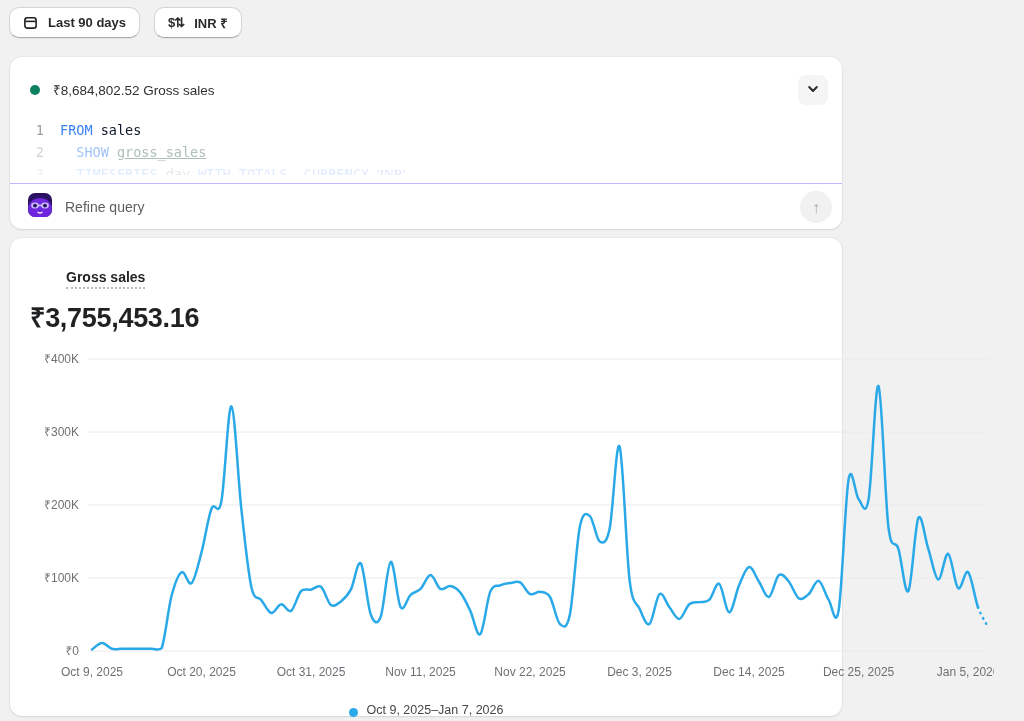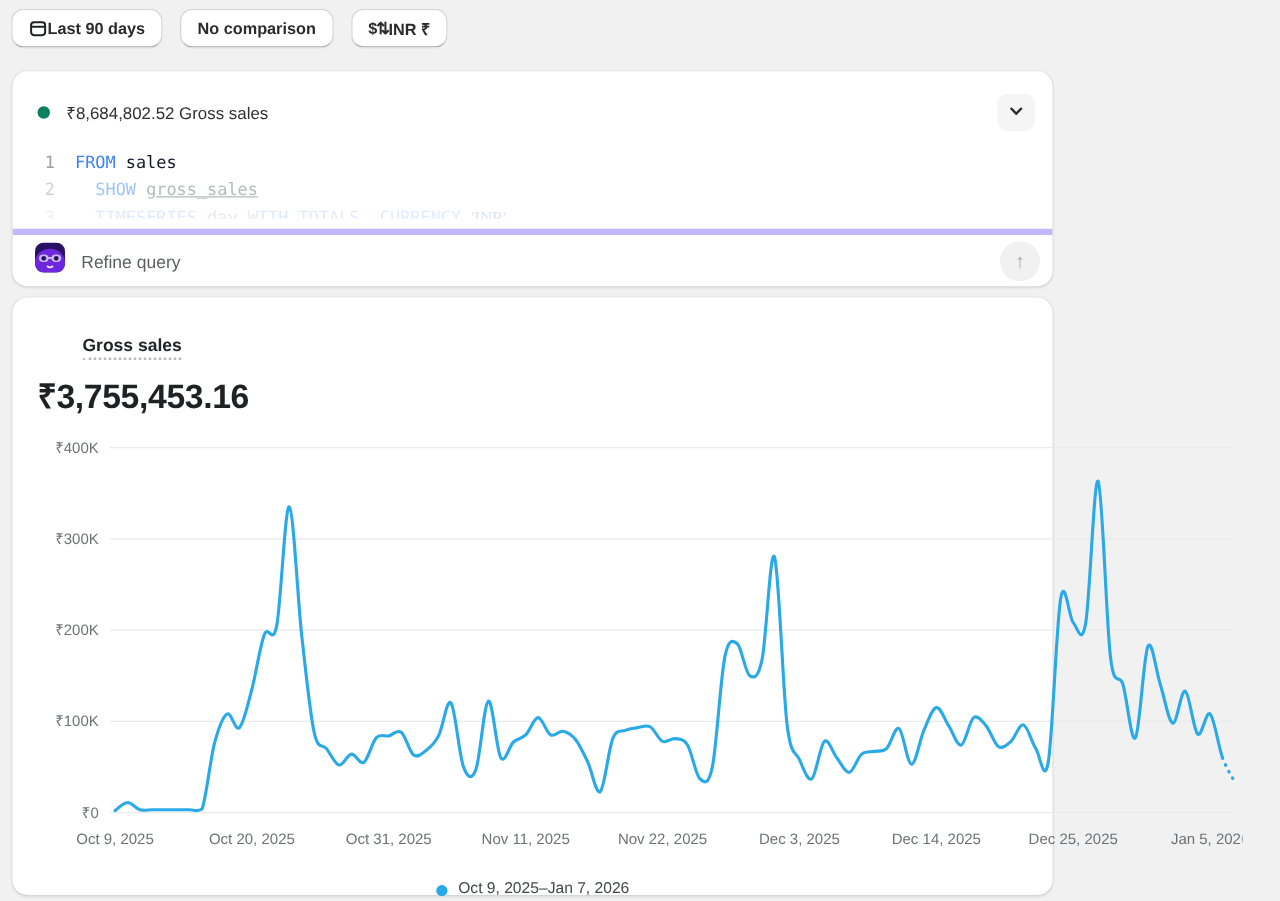--- a/index.html
+++ b/index.html
@@ -6,21 +6,21 @@
   html,body { margin:0; padding:0; }
   body {
     width:1024px; height:721px; position:relative;
     background:#f1f1f1;
     font-family:"Liberation Sans", sans-serif;
     color:#303030; overflow:hidden;
   }
   
   .toolbar { display:flex; gap:14px; padding:7px 9px; align-items:center; }
   .btn {
-    display:inline-flex; align-items:center; gap:0;
+    display:inline-flex; align-items:center; gap:10px;
     background:#fff; border:1px solid #d4d4d4; border-bottom-color:#ababab;
     border-radius:10px; height:31px; padding:0 13px;
     font-size:13px; font-weight:600; color:#2b2b2b;
     box-shadow:0 1px 0 rgba(26,26,26,.06); cursor:pointer;
     font-family:"Liberation Sans", sans-serif;
   }
   .btn .ic { display:inline-flex; align-items:center; }
   .cur-ic { font-size:13px; font-weight:700; letter-spacing:-1px; }
   
   .card {
@@ -47,21 +47,21 @@
   .code-line .ln { width:12px; text-align:right; color:#9aa0a6; margin-right:16px; flex:none; }
   .code-line:nth-child(2){ opacity:.48; }
   .code-line:nth-child(3){ opacity:.16; }
   .tok-keyword { color:#3b82f6; }
   .tok-table { color:#0f172a; }
   .tok-identifier { color:#56766d;text-decoration:underline; }
   .tok-string { color:#1d4ed8;font-family:Liberation Serif, serif; }
   .tok-plain { color:#303030; }
   .query-footer {
     position:absolute; left:0; right:0; bottom:0; height:46px;
-    border-top:5px solid #c4b5fd; display:flex; align-items:center;
+    border-top:1px solid #c4b5fd; display:flex; align-items:center;
     padding:0 10px 0 18px;
   }
   .refine-label { margin-left:13px; font-size:14px; color:#5c5f62; flex:1; cursor:text; }
   .submit-btn {
     width:32px; height:32px; border:none; border-radius:50%; background:#f1f1f1;
     color:#a9acaf; font-size:16px; line-height:32px; text-align:center; cursor:pointer;
   }
   
   .chart-title {
     display:inline-block; font-size:14px; font-weight:700; color:#212325;
@@ -79,23 +79,20 @@
 
 <div class="toolbar">
   <button class="btn">
     <span class="ic">
       <svg width="15" height="15" viewBox="0 0 16 16" fill="none">
         <rect x="2" y="3" width="12" height="11" rx="2.6" stroke="#1f2123" stroke-width="1.7"></rect>
         <line x1="2.4" y1="6.8" x2="13.6" y2="6.8" stroke="#1f2123" stroke-width="1.7"></line>
       </svg>
     </span>
     <span>Last 90 days</span>
-  </button>
-  <button class="btn">
-    <span>No comparison</span>
   </button>
   <button class="btn">
     <span class="ic cur-ic">$⇅</span>
     <span>INR ₹</span>
   </button>
 </div>
 
 <section class="card query-card">
   <div class="query-header">
     <span class="status-dot" style="background: rgb(11, 129, 96);"></span>

